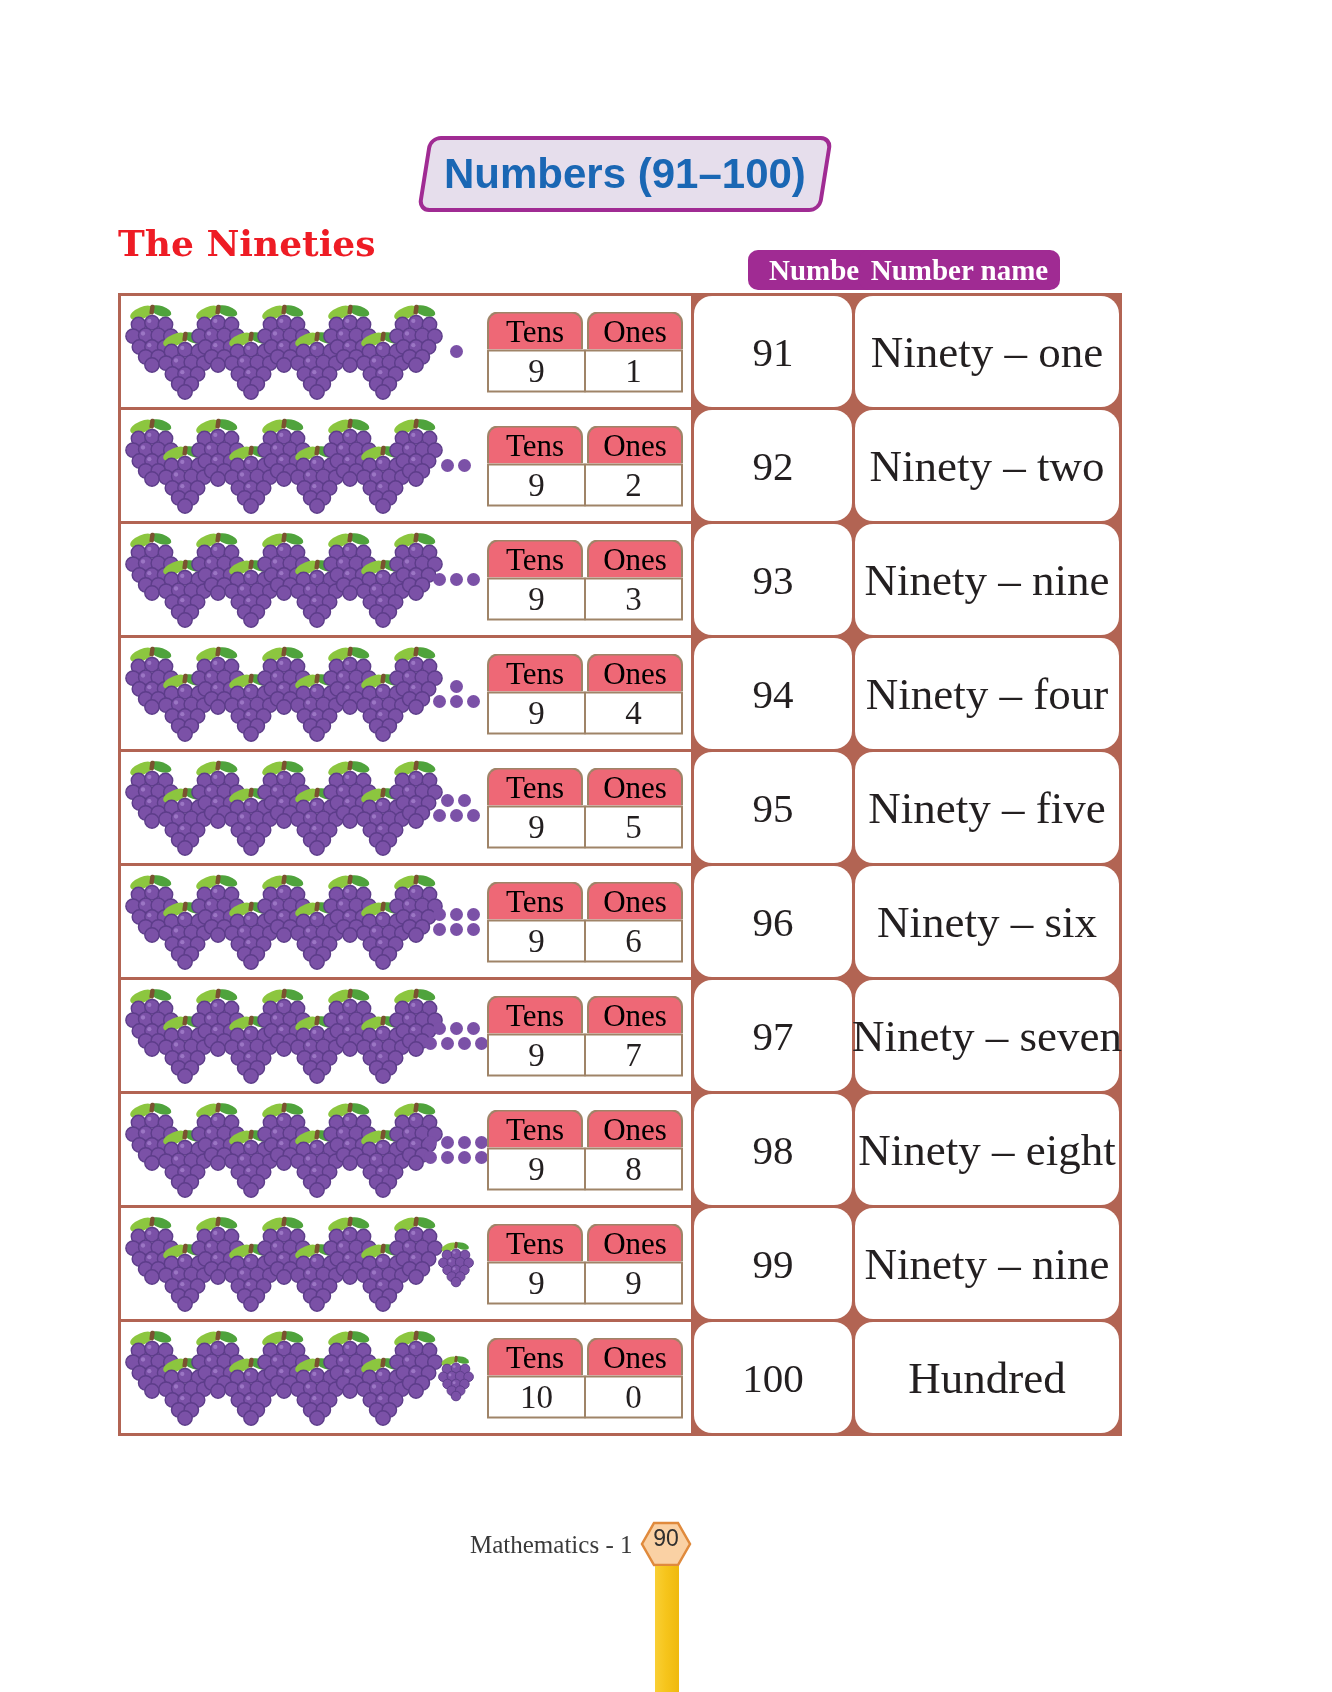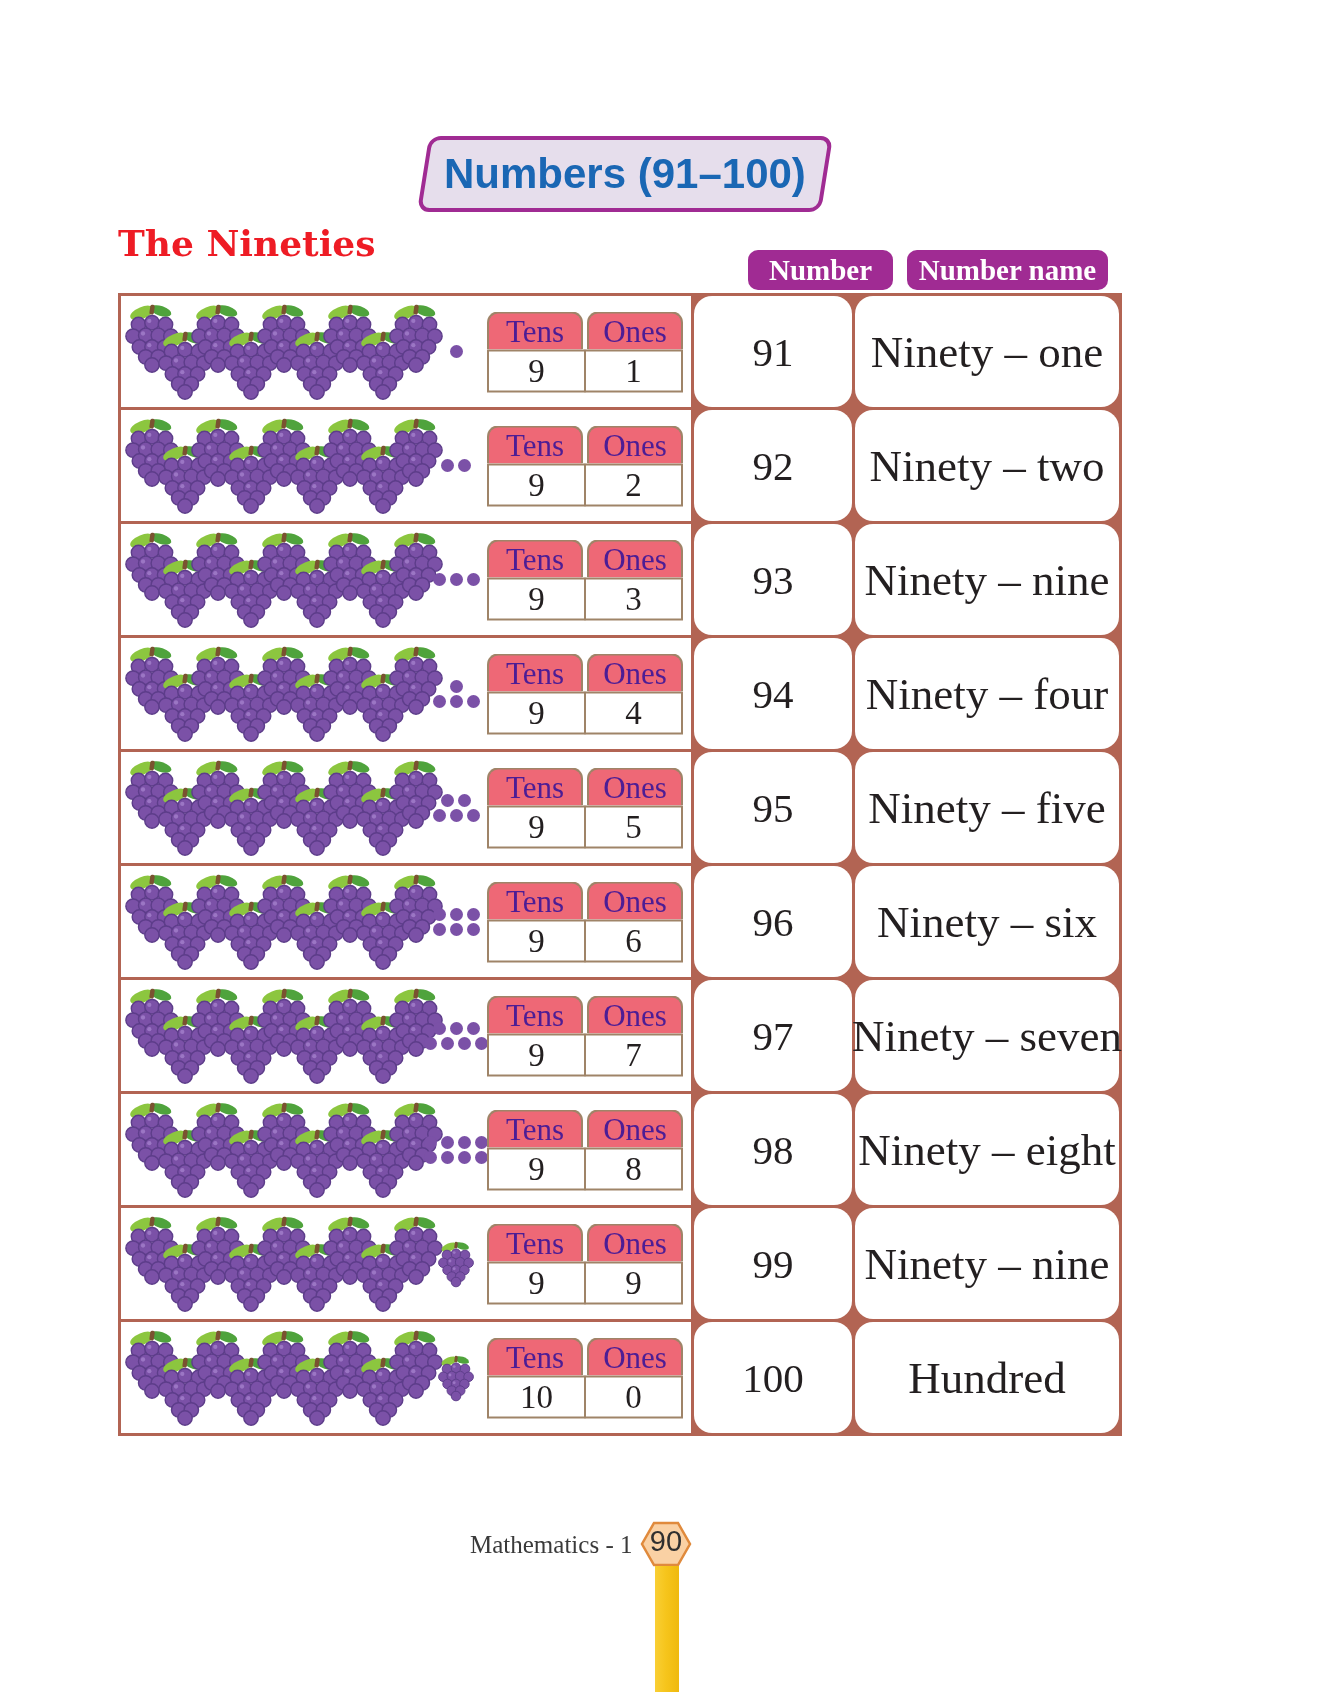--- a/index.html
+++ b/index.html
@@ -22,21 +22,21 @@
 
   
   .nineties{position:absolute;left:118px;top:222px;font-family:"DejaVu Serif",serif;
             font-weight:bold;font-size:36px;color:var(--heading-red);}
 
   
   .badge{position:absolute;top:250px;height:40px;background:var(--magenta);border-radius:10px;
          color:#fff;display:flex;align-items:center;justify-content:center;
          font-family:"Liberation Serif",serif;font-weight:bold;font-size:29px;box-sizing:border-box;margin-left:47px;}
   .badge-number{left:701px;width:145px;}
-  .badge-name{left:860px;width:201px;}
+  .badge-name{left:812px;width:201px;}
 
   
   .number-table{position:absolute;left:118px;top:293px;width:1004px;background:var(--table-border);
                 padding:3px;display:grid;grid-template-columns:570px 158px 264px;
                 grid-auto-rows:111px;gap:3px;box-sizing:border-box;}
   .cell{background:#fff;position:relative;overflow:visible;}
   .c2,.c3{display:flex;align-items:center;justify-content:center;border-radius:18px;}
   .c2 span{font-size:41px;color:var(--ink);}
   .c3 span{font-size:45px;color:var(--ink);white-space:nowrap;}
 
@@ -46,33 +46,33 @@
   .ones-group{position:absolute;left:300px;top:0;width:70px;height:100%;
               display:flex;flex-direction:column;align-items:center;justify-content:center;}
   .dot-row{display:flex;gap:4px;justify-content:center;margin:1px 0;}
   .dot{width:13px;height:13px;border-radius:50%;background:var(--grape-purple);}
 
   
   .pv{position:absolute;right:8px;top:50%;transform:translateY(-50%);width:196px;}
   .pv-head{display:flex;gap:4px;}
   .pv-hcell{flex:1;height:38px;background:var(--pv-header);border:2px solid var(--pv-border);
             border-bottom:none;border-radius:11px 11px 0 0;display:flex;align-items:center;
-            justify-content:center;font-size:31px;color:#4c1d95;box-sizing:border-box;}
+            justify-content:center;font-size:31px;color:#000000;box-sizing:border-box;}
   .pv-vals{display:flex;}
   .pv-vcell{flex:1;height:43px;background:#fff;border:2px solid var(--pv-border);
             display:flex;align-items:center;justify-content:center;font-size:33px;
             color:var(--ink);box-sizing:border-box;}
   .pv-vcell:last-child{margin-left:-2px;}
 
   
   .footer-label{position:absolute;left:470px;top:1531px;font-family:Liberation Serif, serif;
                 font-size:25px;color:#3A3A3A;}
   .hex{position:absolute;left:640px;top:1521px;width:52px;height:46px;}
   .hex span{position:absolute;left:0;top:4px;width:100%;text-align:center;
-            font-family:"Liberation Sans",sans-serif;font-size:29px;color:#2F2F2F;}
+            font-family:"Liberation Sans",sans-serif;font-size:23px;color:#2F2F2F;}
   .pencil{position:absolute;left:655px;top:1566px;width:24px;height:126px;
           background:linear-gradient(90deg,#F9CF35 0%,var(--pencil-yellow) 45%,#EFB90E 100%);}
 
   .svg-defs{position:absolute;width:0;height:0;overflow:hidden;}
 </style>
 </head>
 <body>
 
 <svg class="svg-defs" aria-hidden="true">
   <defs>

